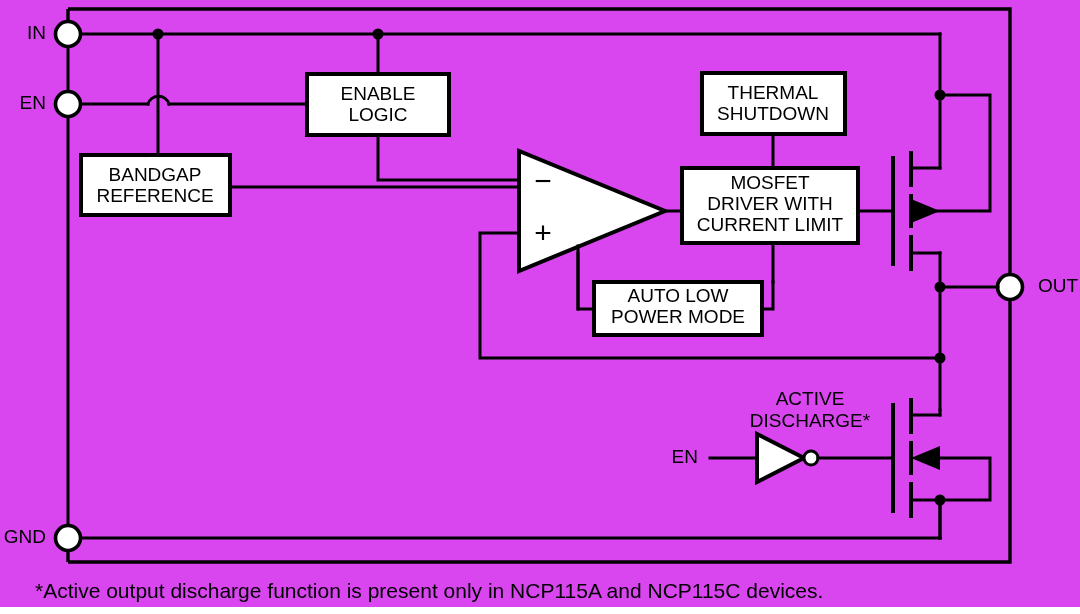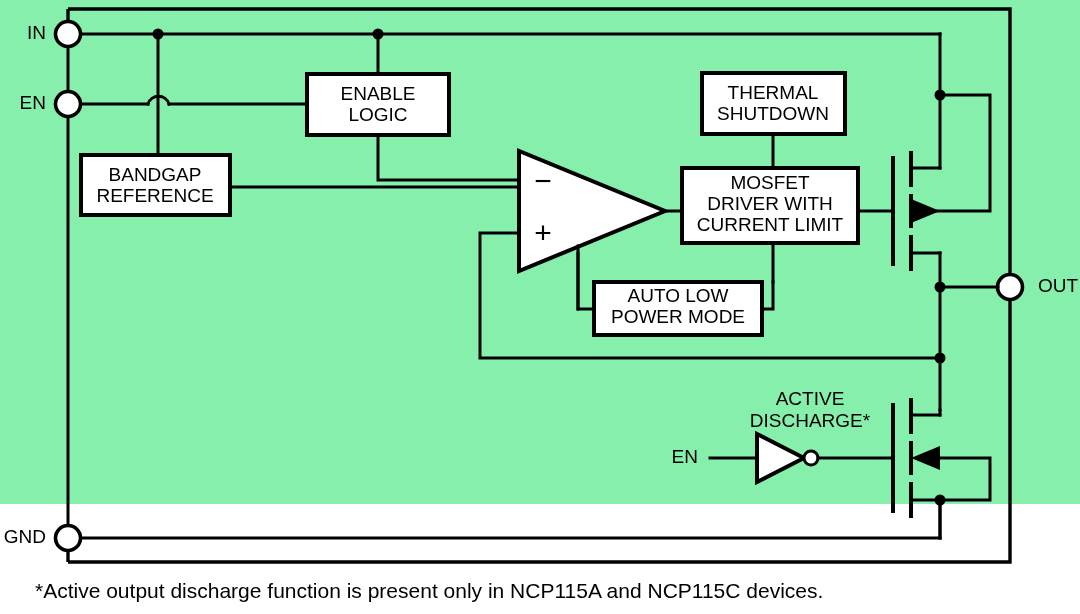--- a/index.html
+++ b/index.html
@@ -10,22 +10,22 @@
   }
   body {
     width: 1080px;
     height: 614px;
     font-family: "Liberation Sans", sans-serif;
     overflow: hidden;
   }
   #diagram-root {
     position: relative;
     width: 1080px;
-    height: 504px;
-    background: #86efac;
+    height: 607px;
+    background: #d946ef;
   }
   svg#schematic {
     display: block;
     width: 1080px;
     height: 614px;
   }
   .wire {
     stroke: #000000;
     stroke-width: 3;
     fill: none;

